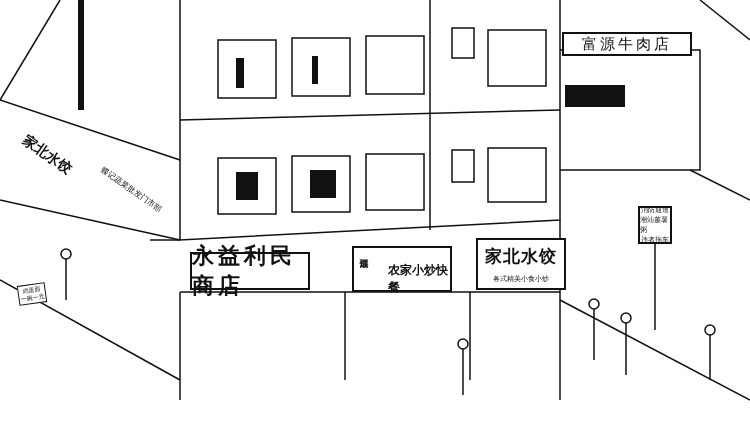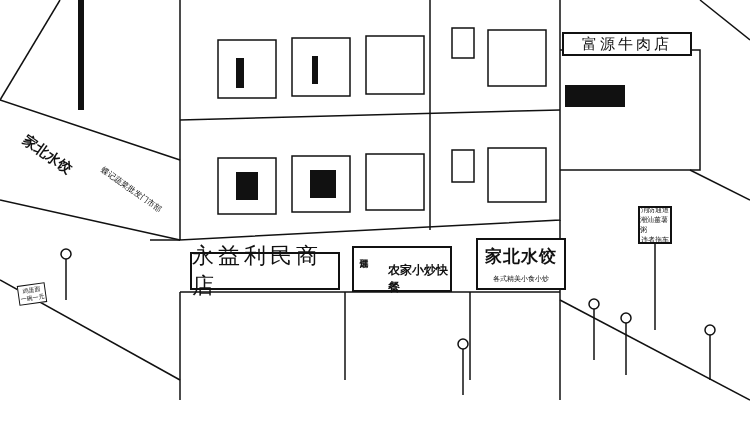--- a/index.html
+++ b/index.html
@@ -1,20 +1,20 @@
 <!DOCTYPE html>
 <html><head>
 <meta charset="utf-8">
 <style>
   html,body{margin:0;padding:0;background:#ffffff;}
   body{width:750px;height:422px;overflow:hidden;position:relative;font-family:"DejaVu Sans",sans-serif;}
   .scene{position:absolute;left:0;top:0;width:750px;height:422px;background:#fff;}
   svg{position:absolute;left:0;top:0;}
   .sign{position:absolute;background:#fff;border:2px solid #111;display:flex;align-items:center;justify-content:center;color:#111;font-family:"DejaVu Serif",serif;box-sizing:border-box;}
-  .main-sign{left:190px;top:252px;width:150px;height:38px;font-size:22px;letter-spacing:4px;font-weight:normal;}
+  .main-sign{left:190px;top:252px;width:120px;height:38px;font-size:22px;letter-spacing:4px;font-weight:bold;}
   .soup-sign{left:352px;top:246px;width:100px;height:46px;font-size:11px;flex-direction:column;align-items:flex-start;padding-left:12px;}
   .soup-sign .v{writing-mode:vertical-rl;font-size:9px;position:absolute;left:4px;top:4px;line-height:11px;}
   .soup-sign .h{position:absolute;left:34px;top:14px;font-size:12px;font-weight:bold;}
   .congee-sign{left:476px;top:238px;width:90px;height:52px;flex-direction:column;}
   .congee-sign .t{font-size:17px;font-weight:bold;letter-spacing:1px;}
   .congee-sign .s{font-size:7px;margin-top:6px;}
   .beef-sign{left:562px;top:32px;width:130px;height:24px;font-size:15px;letter-spacing:3px;}
   .fire-sign{left:638px;top:206px;width:34px;height:38px;font-size:7px;flex-direction:column;line-height:10px;}
   .left-sign{left:12px;top:130px;width:70px;height:50px;font-size:14px;font-weight:bold;transform:rotate(35deg);border:none;background:transparent;}
   .left-sign2{left:86px;top:170px;width:90px;height:40px;font-size:8px;transform:rotate(35deg);border:none;background:transparent;line-height:10px;flex-direction:column;}

